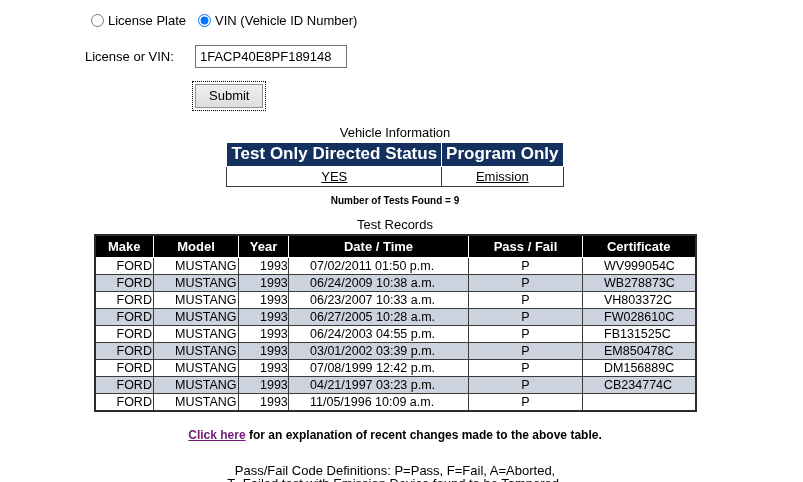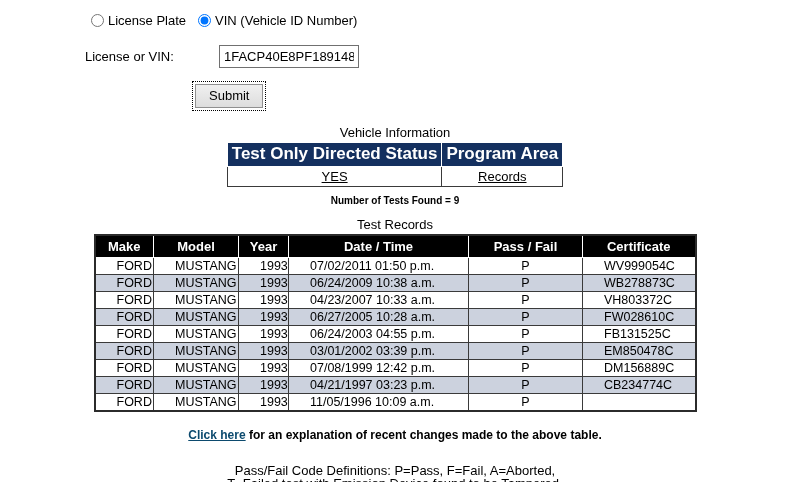--- a/index.html
+++ b/index.html
@@ -13,24 +13,24 @@
     color: #000000;
     overflow: hidden;
   }
 
   
   .form-area { padding: 13px 0 0 85px; }
   .radio-row { display: flex; align-items: center; gap: 12px; padding-left: 6px; }
   .radio-option { display: inline-flex; align-items: center; gap: 4px; cursor: default; }
   .radio-option input[type="radio"] { width: 13px; height: 13px; margin: 0; }
 
-  .license-row { margin-top: 17px; display: flex; align-items: center; gap: 24px; }
+  .license-row { margin-top: 17px; display: flex; align-items: center; }
   .field-label { width: 110px; }
   .vin-input {
-    width: 140px;
+    width: 152px;
     font: 13px "Liberation Sans", sans-serif;
     border: 1px solid #707070;
     padding: 3px 4px;
     color: #000;
     background: #fff;
   }
 
   .submit-row { margin-top: 16px; padding-left: 110px; }
   .submit-btn {
     font: 13px "Liberation Sans", sans-serif;
@@ -102,21 +102,21 @@
 
   .col-make { width: 59px; }
   .col-model { width: 85px; }
   .col-year { width: 50px; }
   .col-datetime { width: 180px; }
   .col-passfail { width: 114px; }
   .col-cert { width: 113px; }
 
   
   .link-line { margin-top: 16px; font-size: 12px; font-weight: bold; }
-  .link-line a { color: #0c4a6e; text-decoration: underline; }
+  .link-line a { color: #701a75; text-decoration: underline; }
   .definitions { margin-top: 22px; font-size: 13px; line-height: 13px; }
   .definitions div { margin-bottom: 0; }
 </style>
 </head>
 <body>
 
 <div class="page">
 
   <div class="form-area">
     <div class="radio-row">
@@ -145,27 +145,27 @@
     <div class="section-title">Vehicle Information</div>
 
     <table class="vi-table">
       <colgroup>
           <col class="vi-col1">
           <col class="vi-col2">
         </colgroup>
       <thead>
         <tr>
           <th>Test Only Directed Status</th>
-          <th>Program Area</th>
+          <th>Program Only</th>
         </tr>
       </thead>
       <tbody>
         <tr>
           <td>YES</td>
-          <td>Records</td>
+          <td>Emission</td>
         </tr>
       </tbody>
     </table>
 
     <div class="tests-found">Number of Tests Found = 9</div>
 
     <div class="section-title">Test Records</div>
 
     <table class="tr-table">
       <colgroup>
@@ -202,21 +202,21 @@
     <td>1993</td>
     <td>06/24/2009 10:38 a.m.</td>
     <td class="center">P</td>
     <td>WB278873C</td>
   </tr>
 
   <tr>
     <td>FORD</td>
     <td>MUSTANG</td>
     <td>1993</td>
-    <td>04/23/2007 10:33 a.m.</td>
+    <td>06/23/2007 10:33 a.m.</td>
     <td class="center">P</td>
     <td>VH803372C</td>
   </tr>
 
   <tr>
     <td>FORD</td>
     <td>MUSTANG</td>
     <td>1993</td>
     <td>06/27/2005 10:28 a.m.</td>
     <td class="center">P</td>

